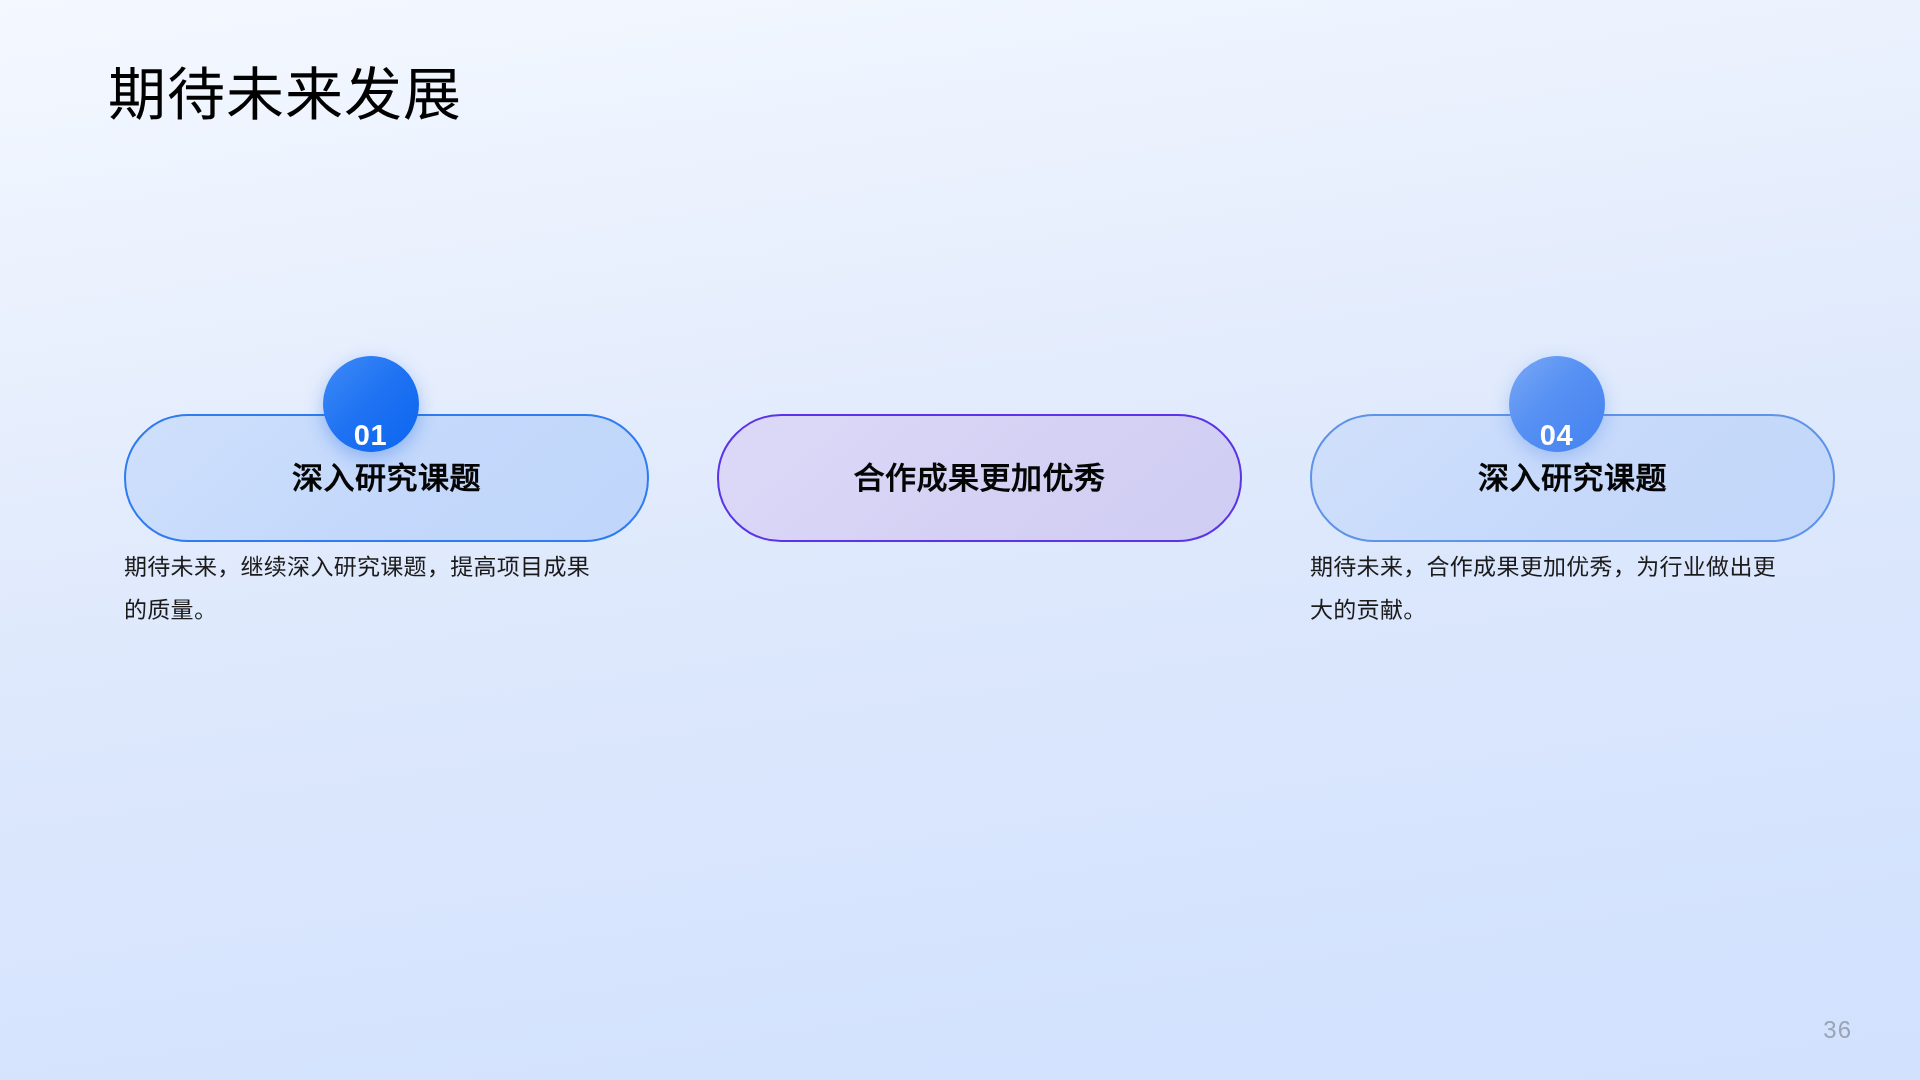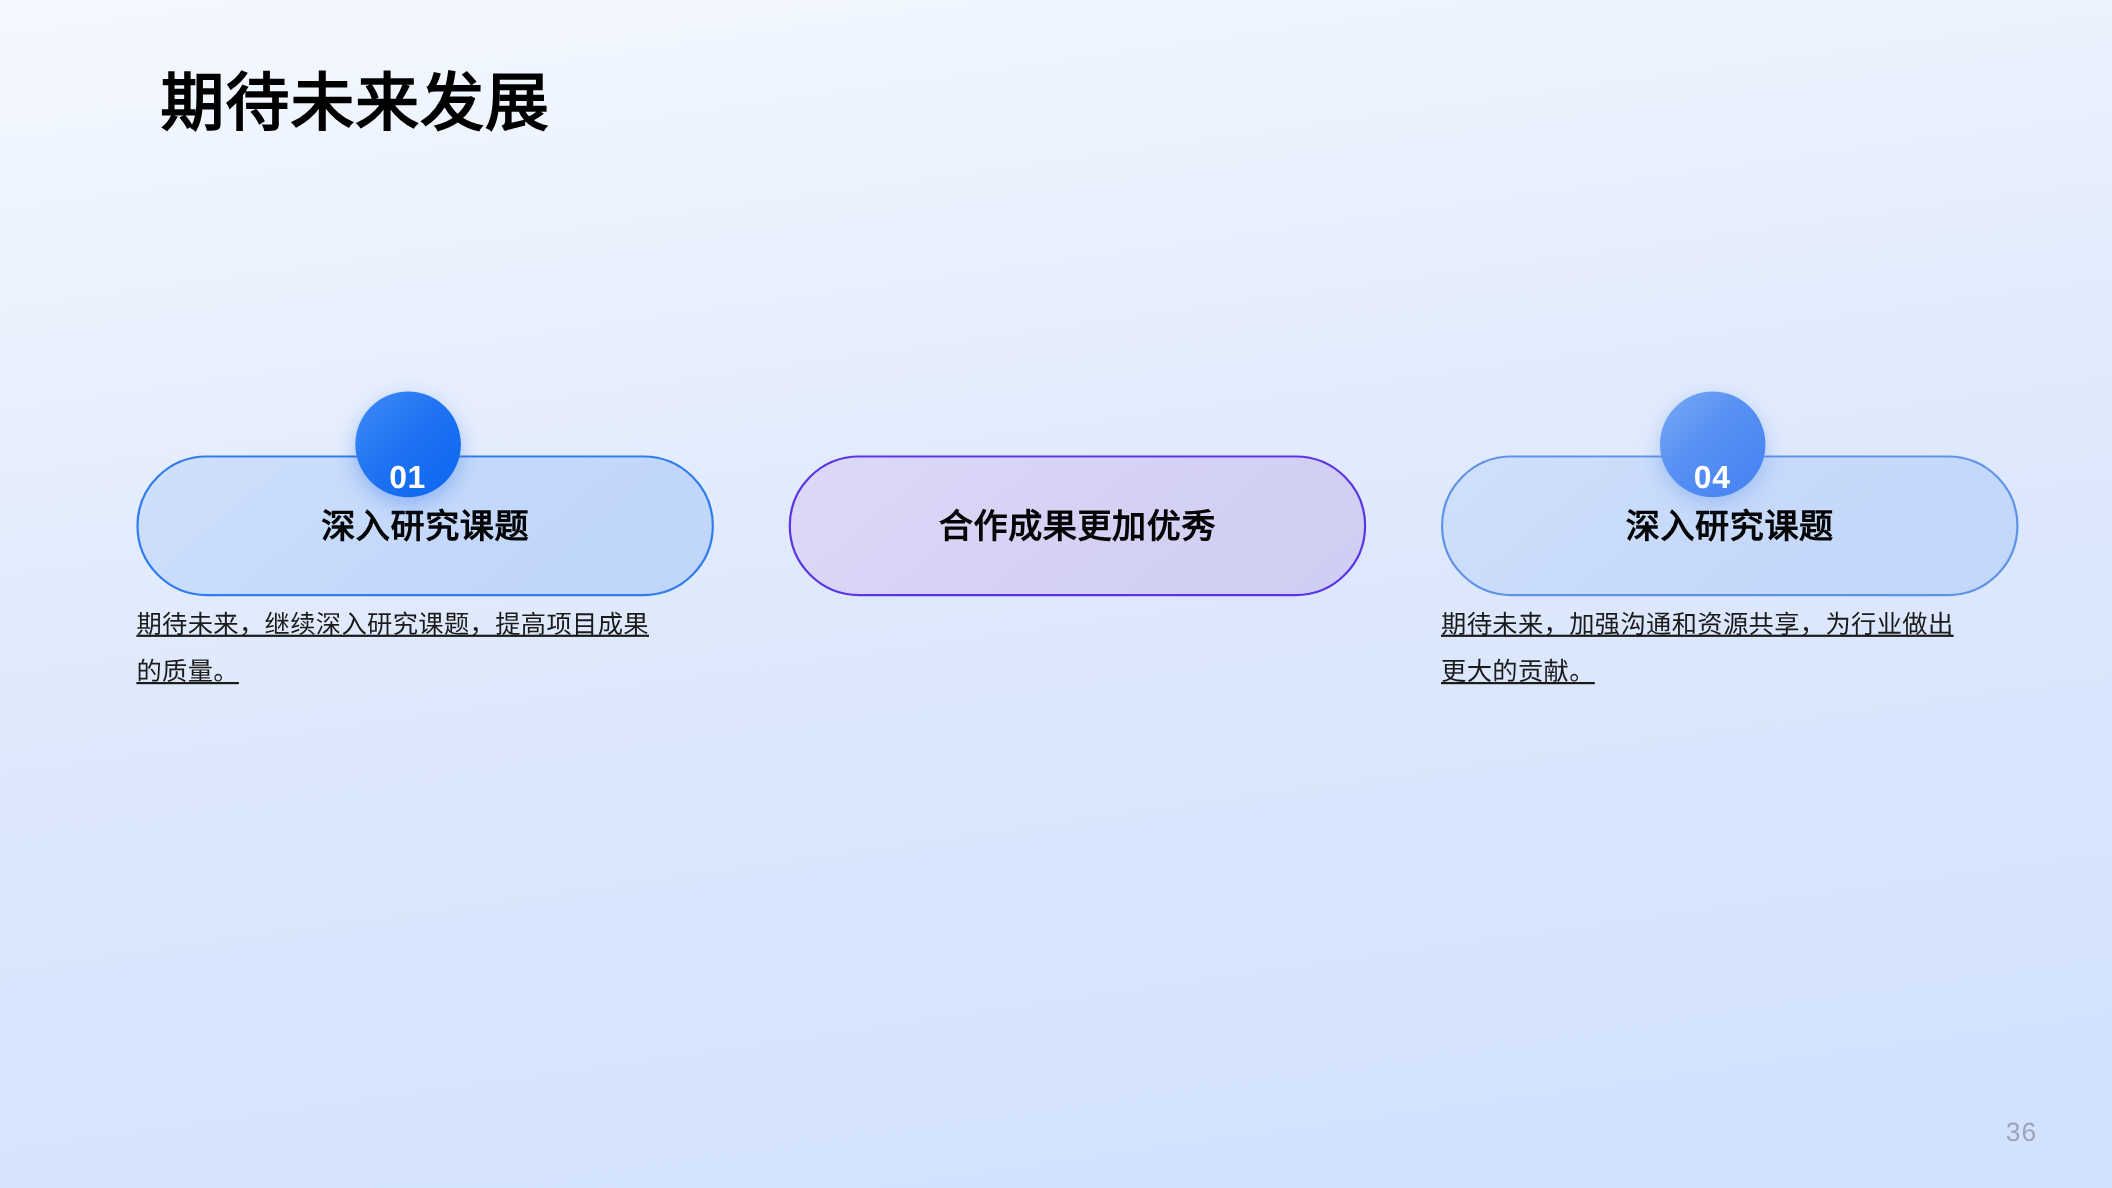--- a/index.html
+++ b/index.html
@@ -28,26 +28,25 @@
     position: absolute;
     inset: 0;
   }
 
   
   .page-title {
     position: absolute;
     left: 108px;
     top: 62px;
     font-size: 58px;
-    font-weight: 700;
+    font-weight: 400;
     letter-spacing: 1px;
     color: #000000;
     line-height: 1.15;
     white-space: nowrap;
-    margin-left: 38px;
   }
 
   
   .cards {
     position: absolute;
     left: 108px;
     top: 356px;
     width: 1712px;
     display: flex;
     justify-content: flex-start;
@@ -140,21 +139,20 @@
 
   
   .card-body {
     margin-top: 62px;
     padding-left: 16px;
     font-size: 23px;
     line-height: 1.85;
     color: #1b1b1b;
     letter-spacing: 0.3px;
     width: 470px;
-    text-decoration: underline;
   }
 
   
   .page-number {
     position: absolute;
     right: 68px;
     bottom: 36px;
     font-size: 24px;
     color: #9aa4b4;
     letter-spacing: 1px;
@@ -191,20 +189,20 @@
 
     <div class="card-col card-3">
       <div class="pill-wrap">
         <div class="pill">
           <span class="pill-title">深入研究课题</span>
         </div>
         <div class="badge">
           <span>04</span>
         </div>
       </div>
-      <p class="card-body">期待未来，加强沟通和资源共享，为行业做出更大的贡献。</p>
+      <p class="card-body">期待未来，合作成果更加优秀，为行业做出更大的贡献。</p>
     </div>
 
   </div>
 
   <div class="page-number">36</div>
 
 </div>
 
 </body></html>

